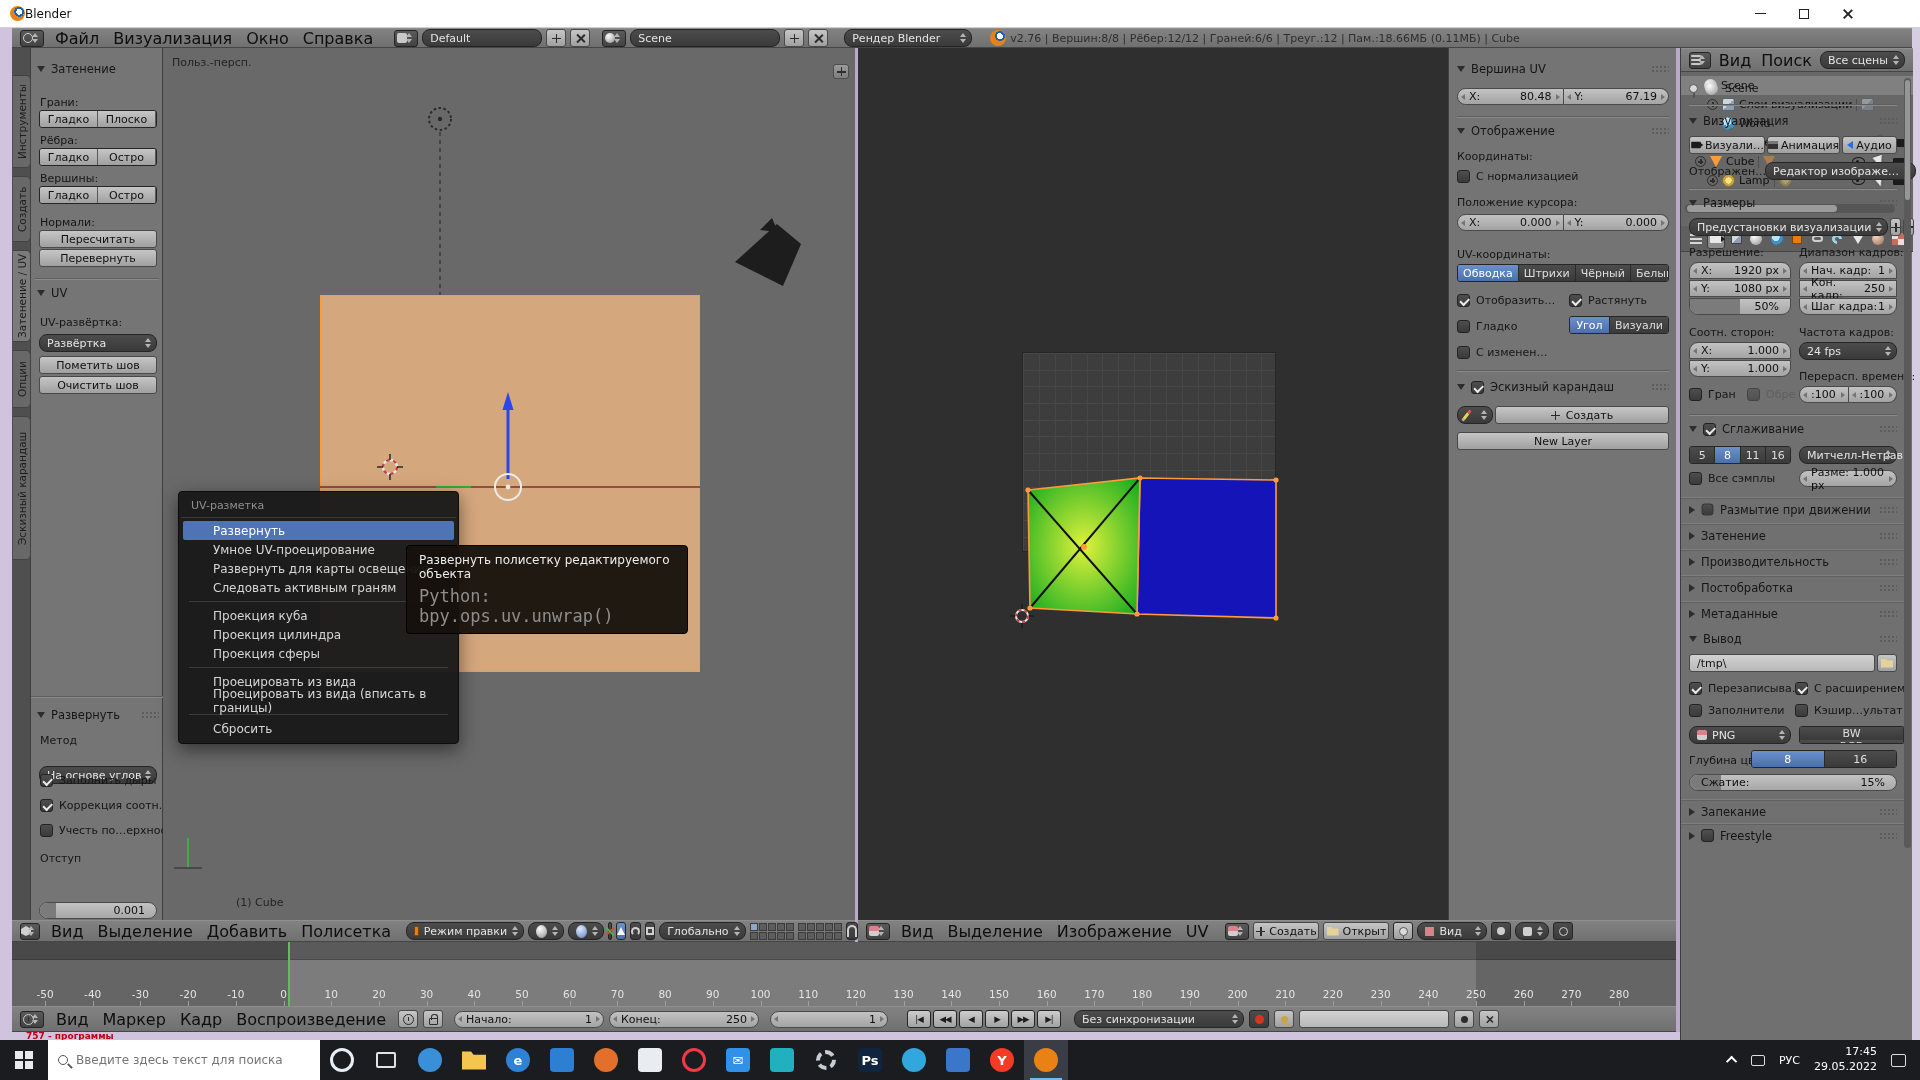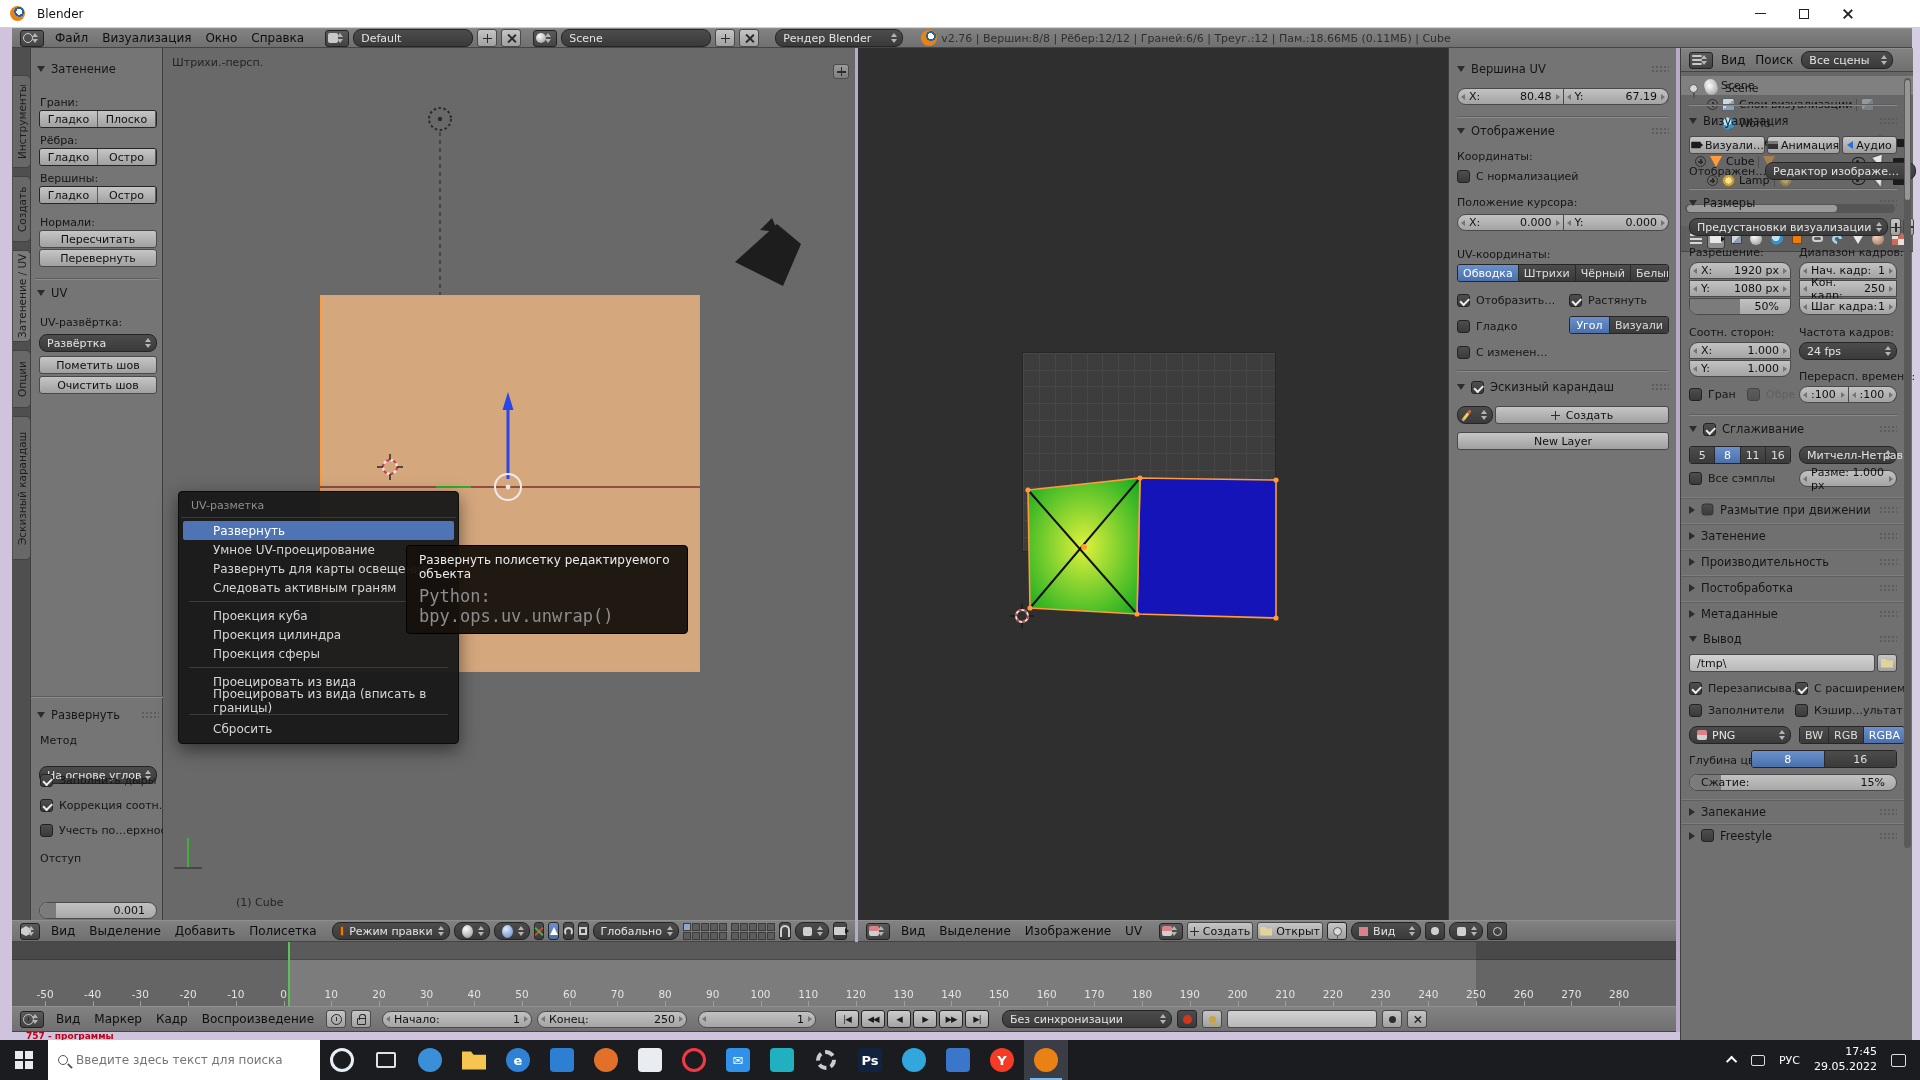--- a/index.html
+++ b/index.html
@@ -5,33 +5,33 @@
   :root{
     --accent:#5680c4; --sel-orange:#ff9b38; --face-tan:#d5a77d;
     --uvg-c:#dff23c; --uvg-e:#1fae21; --uv-blue:#1414b8;
     --frame-green:#5dc254; --menu-hl:#4e74b5; --taskbar:#1b1c20;
   }
   *{box-sizing:border-box;margin:0;padding:0;}
   body{background:#000;font-family:"DejaVu Sans",sans-serif;}
   #screen{position:relative;width:1920px;height:1080px;background:#b9aac9;overflow:hidden;font-size:11px;color:#1b1b1b;}
   .abs{position:absolute;}
   
-  .titlebar{left:0;top:0;width:1920px;height:28px;background:#fff;display:flex;align-items:center;padding-left:10px;gap:12px;border-bottom:1px solid #d0d0d0;text-align:center;}
+  .titlebar{left:0;top:0;width:1920px;height:28px;background:#fff;display:flex;align-items:center;padding-left:10px;gap:0;border-bottom:1px solid #d0d0d0;text-align:center;}
   .blogo{width:15px;height:15px;border-radius:50%;background:radial-gradient(circle at 62% 38%, #fff 0 3px, #1f65a6 3px 5px, #ea8114 5px);}
   .tb-title{font-size:12px;color:#111;}
   .winbtns{margin-left:auto;display:flex;height:28px;margin-right:50px;}
   .winbtn{width:44px;height:28px;display:flex;align-items:center;justify-content:center;position:relative;}
   .ic-min{width:11px;height:1.5px;background:#222;}
   .ic-max{width:10px;height:10px;border:1.5px solid #222;}
   .ic-close{width:12px;height:12px;position:relative;}
   .ic-close::before,.ic-close::after{content:"";position:absolute;left:5px;top:0;width:1.6px;height:12px;background:#222;}
   .ic-close::before{transform:rotate(45deg);} .ic-close::after{transform:rotate(-45deg);}
   
   .hdr{background:linear-gradient(#828282,#707070);border-top:1px solid #8f8f8f;border-bottom:1px solid #454545;display:flex;align-items:center;gap:6px;padding:0 8px;}
-  .hmenu{color:#0e0e0e;font-size:12px;padding:0 7px;cursor:default;}
+  .hmenu{color:#0e0e0e;font-size:16px;padding:0 7px;cursor:default;}
   .dd{background:linear-gradient(#4c4c4c,#3a3a3a);border:1px solid #252525;border-radius:8px;color:#e4e4e4;height:18px;display:flex;align-items:center;padding:0 16px 0 7px;position:relative;font-size:11px;white-space:nowrap;}
   .darr{position:absolute;right:4px;top:50%;width:7px;height:10px;transform:translateY(-50%);}
   .darr::before{content:"";position:absolute;left:0;top:0;border-left:3.5px solid transparent;border-right:3.5px solid transparent;border-bottom:4px solid #b5b5b5;}
   .darr::after{content:"";position:absolute;left:0;bottom:0;border-left:3.5px solid transparent;border-right:3.5px solid transparent;border-top:4px solid #b5b5b5;}
   .lbtn{background:linear-gradient(#c6c6c6,#a0a0a0);border:1px solid #494949;border-radius:3px;color:#101010;height:18px;display:flex;align-items:center;justify-content:center;font-size:11px;white-space:nowrap;}
   .pill{background:linear-gradient(#c2c2c2,#a4a4a4);border:1px solid #4a4a4a;border-radius:9px;color:#101010;height:17px;display:flex;align-items:center;justify-content:space-between;padding:0 11px;position:relative;font-size:11px;}
   .pill::before{content:"";position:absolute;left:3px;top:50%;transform:translateY(-50%);border-top:3px solid transparent;border-bottom:3px solid transparent;border-right:4px solid rgba(0,0,0,.35);}
   .pill::after{content:"";position:absolute;right:3px;top:50%;transform:translateY(-50%);border-top:3px solid transparent;border-bottom:3px solid transparent;border-left:4px solid rgba(0,0,0,.35);}
   .slider{background:linear-gradient(#c2c2c2,#a8a8a8);border:1px solid #4a4a4a;border-radius:9px;color:#101010;height:17px;position:relative;overflow:hidden;font-size:11px;}
   .slider .fill{position:absolute;left:0;top:0;bottom:0;background:#7b7b7b;}
@@ -313,21 +313,21 @@
     <div class="abs slider" style="left:8px;top:818px;width:118px;">
         <span class="fill" style="width:14%;"></span>
         <span class="txt">
           <span></span>
           <span>0.001</span>
         </span>
       </div>
   </div>
 
   <div class="abs viewport">
-    <div class="vlabel" style="left:9px;top:8px;">Штрихи.-персп.</div>
+    <div class="vlabel" style="left:9px;top:8px;">Польз.-персп.</div>
     <div class="vp-face" style="left:157px;top:247px;width:380px;height:377px;"></div>
     <svg class="abs" style="left:0;top:0;" width="692" height="872">
       <line x1="157" y1="439" x2="537" y2="439" stroke="#7d2f2f" stroke-width="1.3"></line>
       <line x1="273" y1="439" x2="308" y2="439" stroke="#2fae2f" stroke-width="2.2"></line>
       <line x1="277" y1="84" x2="277" y2="247" stroke="#303030" stroke-width="1.2" stroke-dasharray="4,4"></line>
       <circle cx="277" cy="71" r="11" fill="none" stroke="#2a2a2a" stroke-width="2" stroke-dasharray="2.5,2.5"></circle>
       <circle cx="277" cy="71" r="2.2" fill="#2a2a2a"></circle>
       <polygon points="572,214 614,176 638,196 620,238" fill="#1d1d1d"></polygon>
       <polygon points="597,182 609,170 615,184" fill="#1d1d1d"></polygon>
       <g>
@@ -918,21 +918,21 @@
         </div>
       <div class="pp cbrow" style="top:630px;left:114px;width:102px;">
           <span class="cb"></span>
           <span class="cbl">Кэшир…ультат</span>
         </div>
       <div class="pp dd" style="top:652px;width:102px;">
           <span class="glyph" style="width:10px;height:10px;background:linear-gradient(#d9828a 50%,#cfcfcf 50%);margin-right:5px;border-radius:2px;"></span>
           <span>PNG</span>
           <span class="darr"></span>
         </div>
-      <div class="pp tg" style="top:652px;left:118px;width:106px;">
+      <div class="pp tg" style="top:652px;left:118px;width:106px;flex-direction:column;">
           <span>BW</span>
           <span>RGB</span>
           <span class="sel">RGBA</span>
         </div>
       <div class="pp plabel" style="top:680px;">Глубина цв</div>
       <div class="pp tg" style="top:676px;left:70px;width:146px;">
           <span class="sel">8</span>
           <span>16</span>
         </div>
       <div class="pp slider" style="top:700px;">

